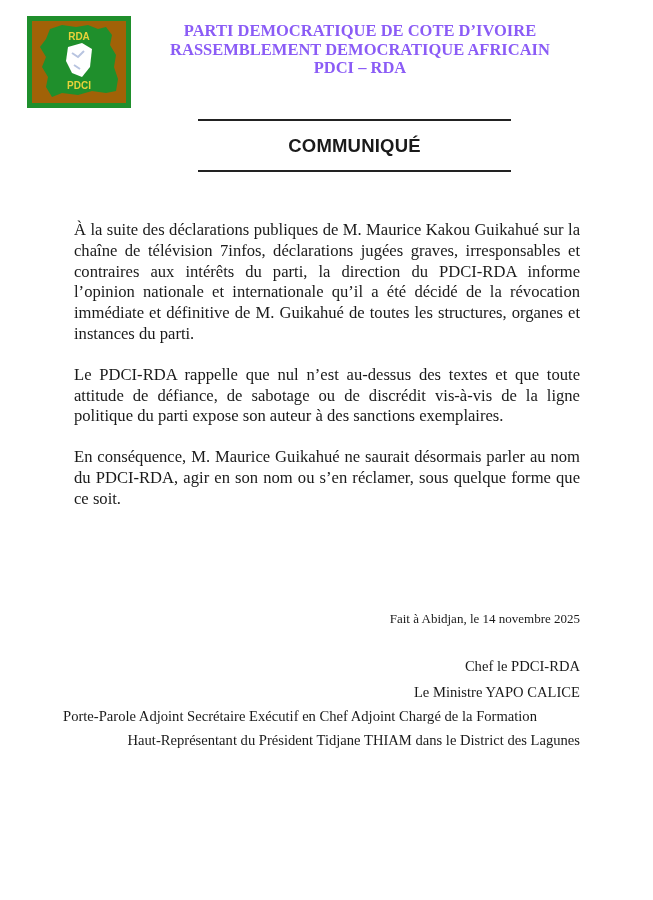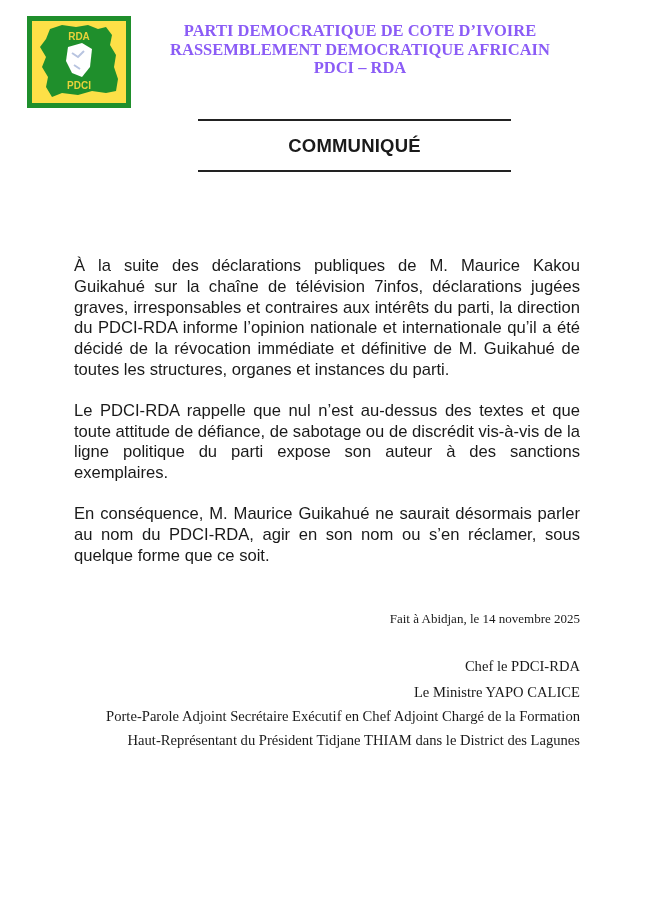--- a/index.html
+++ b/index.html
@@ -1,30 +1,30 @@
 <!DOCTYPE html>
 <html><head>
 <meta charset="utf-8">
 <style>
   html, body { margin:0; padding:0; background:#ffffff; }
   body { width:653px; height:900px; position:relative; overflow:hidden; color:#141414; }
-  .logo { position:absolute; left:27px; top:16px; width:104px; height:92px; box-sizing:border-box; border:5px solid #1f8f2c; background:#fde047; }
+  .logo { position:absolute; left:27px; top:16px; width:104px; height:92px; box-sizing:border-box; border:5px solid #1f8f2c; background:#a16207; }
   .logo svg { position:absolute; left:0; top:0; width:94px; height:82px; }
   .header { position:absolute; left:140px; top:22px; width:440px; text-align:center; font-family:"Liberation Serif", serif; font-weight:bold; font-size:16.5px; line-height:18.5px; color:#8b5cf6; }
   .rule { position:absolute; left:198px; width:313px; height:2px; background:#222; }
   .rule.top { top:119px; }
   .rule.bottom { top:170px; }
   .title { position:absolute; left:198px; top:135px; width:313px; text-align:center; font-family:"Liberation Sans", sans-serif; font-weight:bold; font-size:18.5px; color:#1a1a1a; letter-spacing:0.2px; }
-  .body { position:absolute; left:74px; top:220px; width:506px; font-family:Liberation Sans, sans-serif; font-size:16.6px; line-height:20.8px; color:#1a1a1a;margin-top:36px; }
+  .body { position:absolute; left:74px; top:220px; width:506px; font-family:Liberation Serif, serif; font-size:16.6px; line-height:20.8px; color:#1a1a1a; }
   .body p { margin:0 0 20px 0; text-align:justify; }
   .sign { position:absolute; right:73px; width:560px; text-align:right; font-family:"Liberation Serif", serif; font-size:14.6px; color:#1a1a1a; }
   .place { top:611px; font-size:13px; }
   .s1 { top:658px; }
   .s2 { top:684px; }
-  .s3 { top:708px; }
+  .s3 { top:708px;text-align:center; }
   .s4 { top:732px; }
 </style>
 </head>
 <body>
 
 <div class="logo">
   <svg viewBox="0 0 94 82">
     <path d="M18 8 L30 4 L44 6 L56 4 L66 8 L74 6 L80 14 L78 24 L84 34 L82 46 L86 58 L84 70 L74 72 L60 70 L46 74 L30 72 L20 76 L14 66 L16 56 L10 46 L14 36 L8 26 L14 18 Z" fill="#1f8f2c"></path>
     <path d="M36 26 L50 22 L60 28 L58 46 L50 56 L40 52 L34 40 Z" fill="#ffffff"></path>
     <path d="M40 32 L46 36 L52 30 M42 44 L48 48" stroke="#b8c4e0" stroke-width="2" fill="none"></path>

